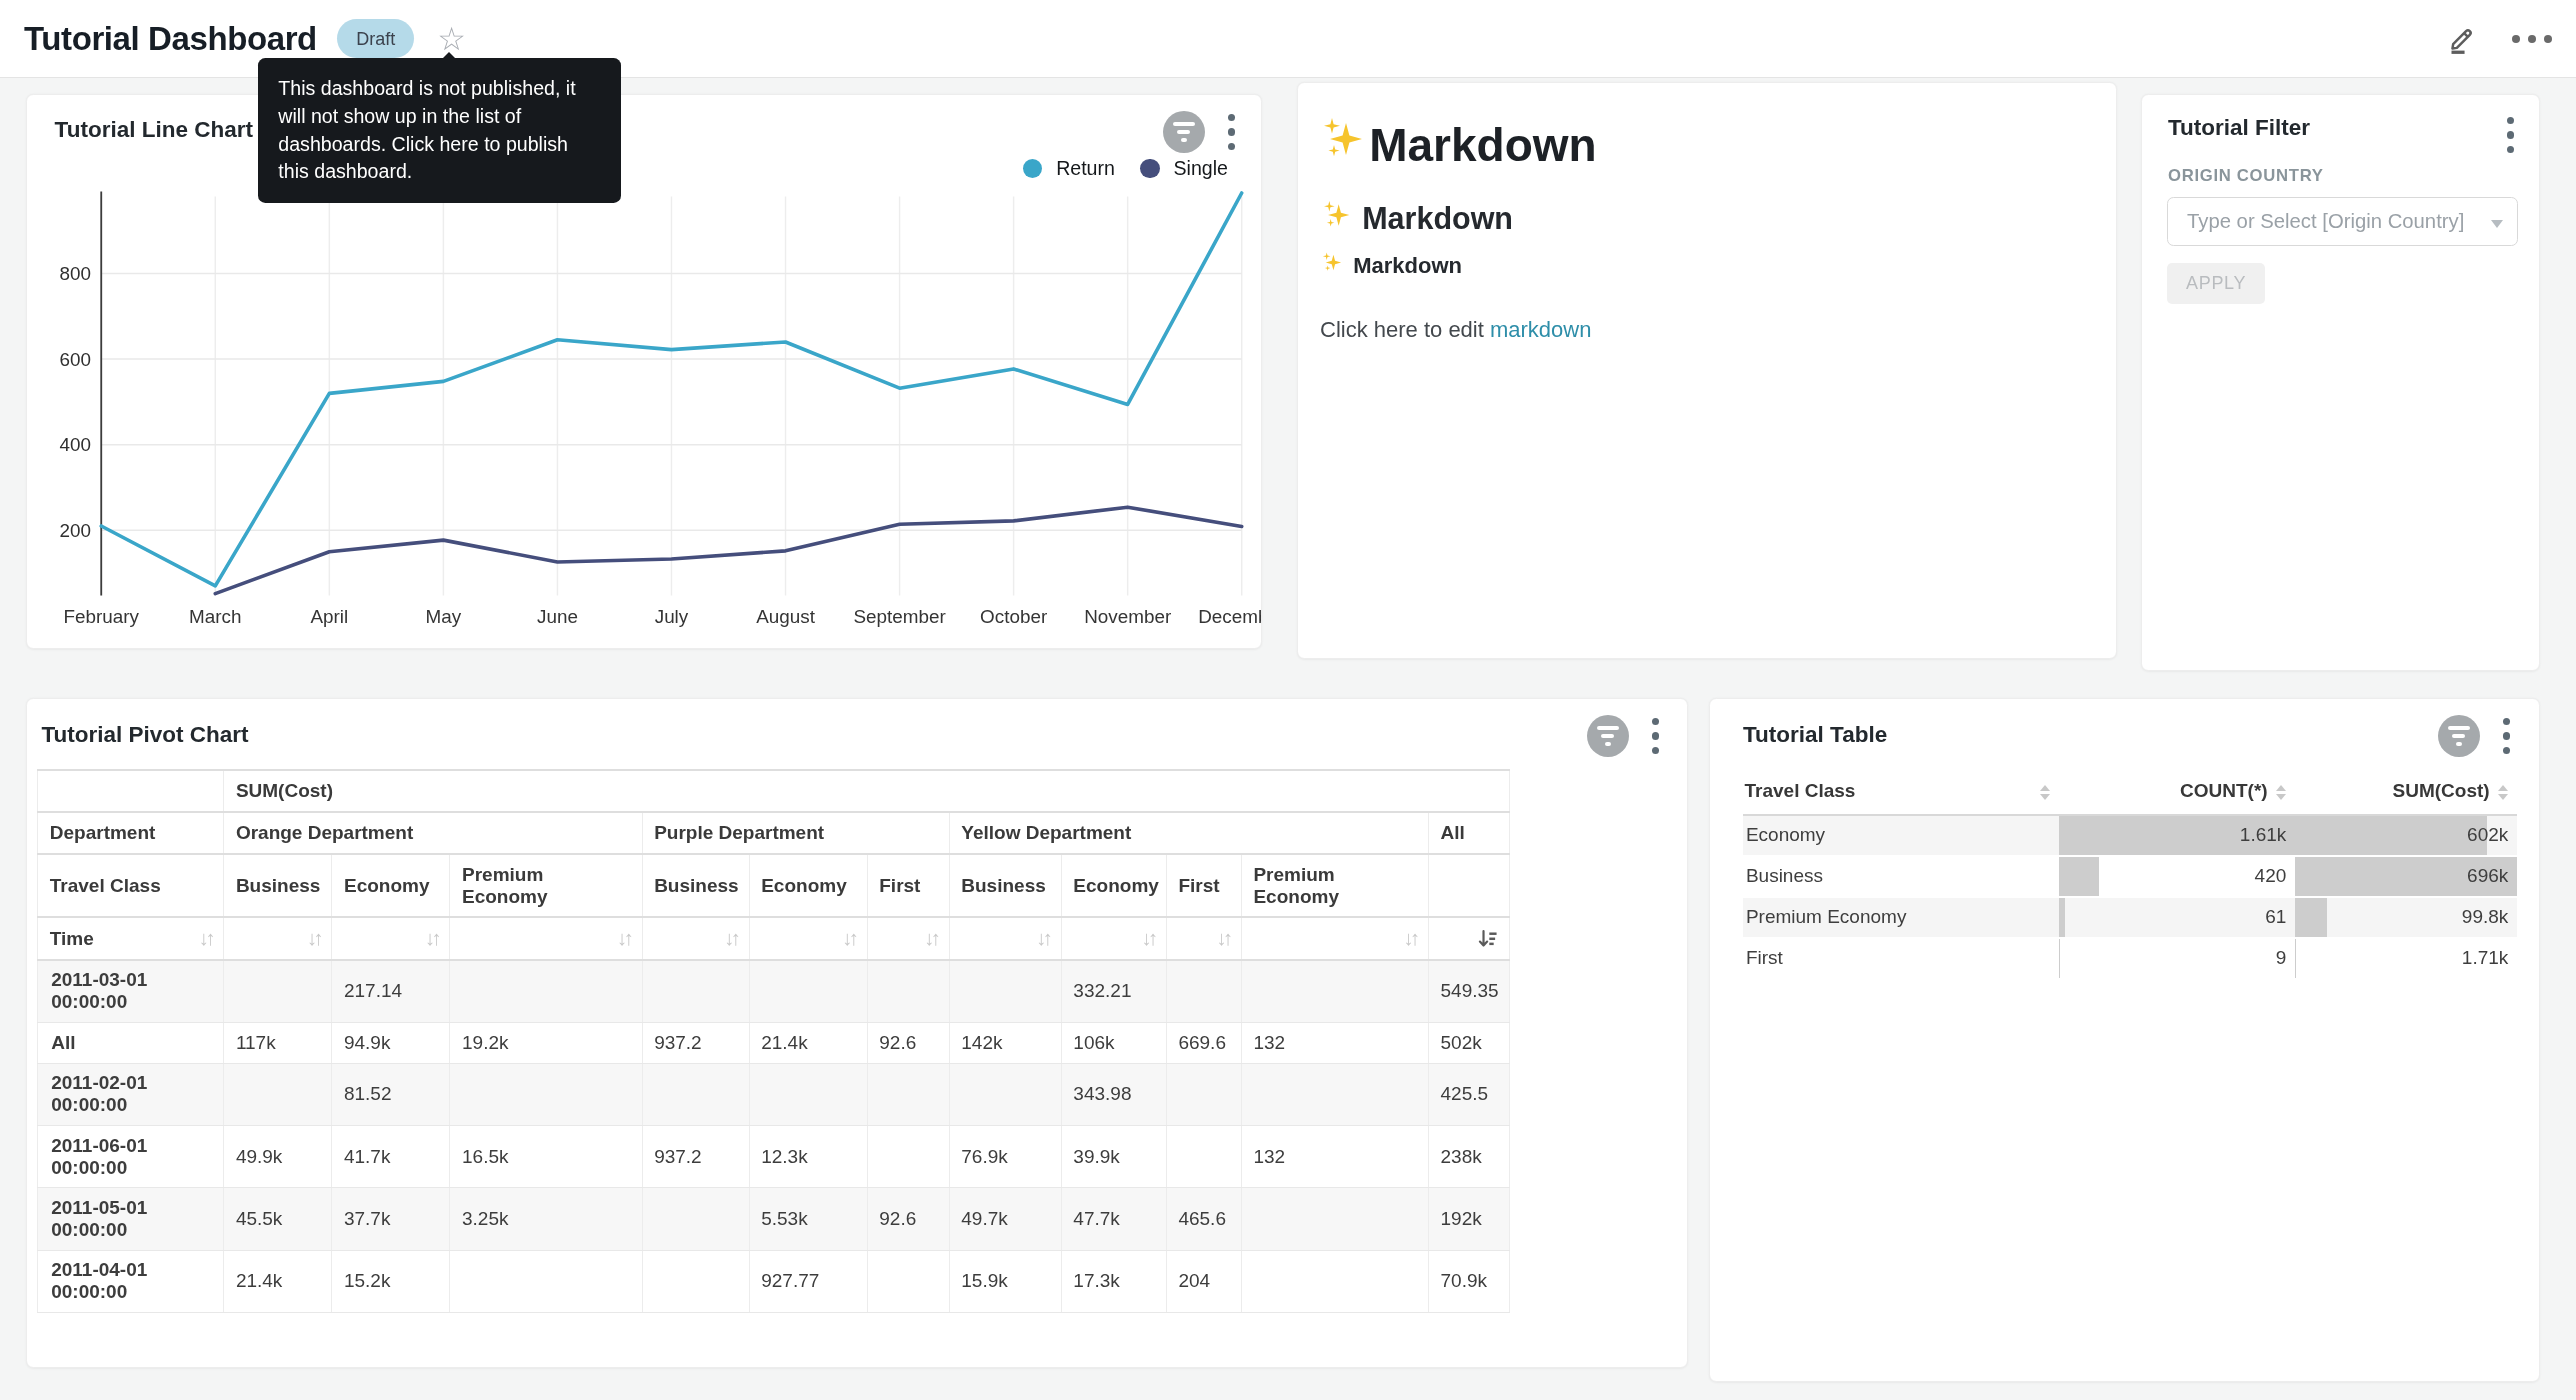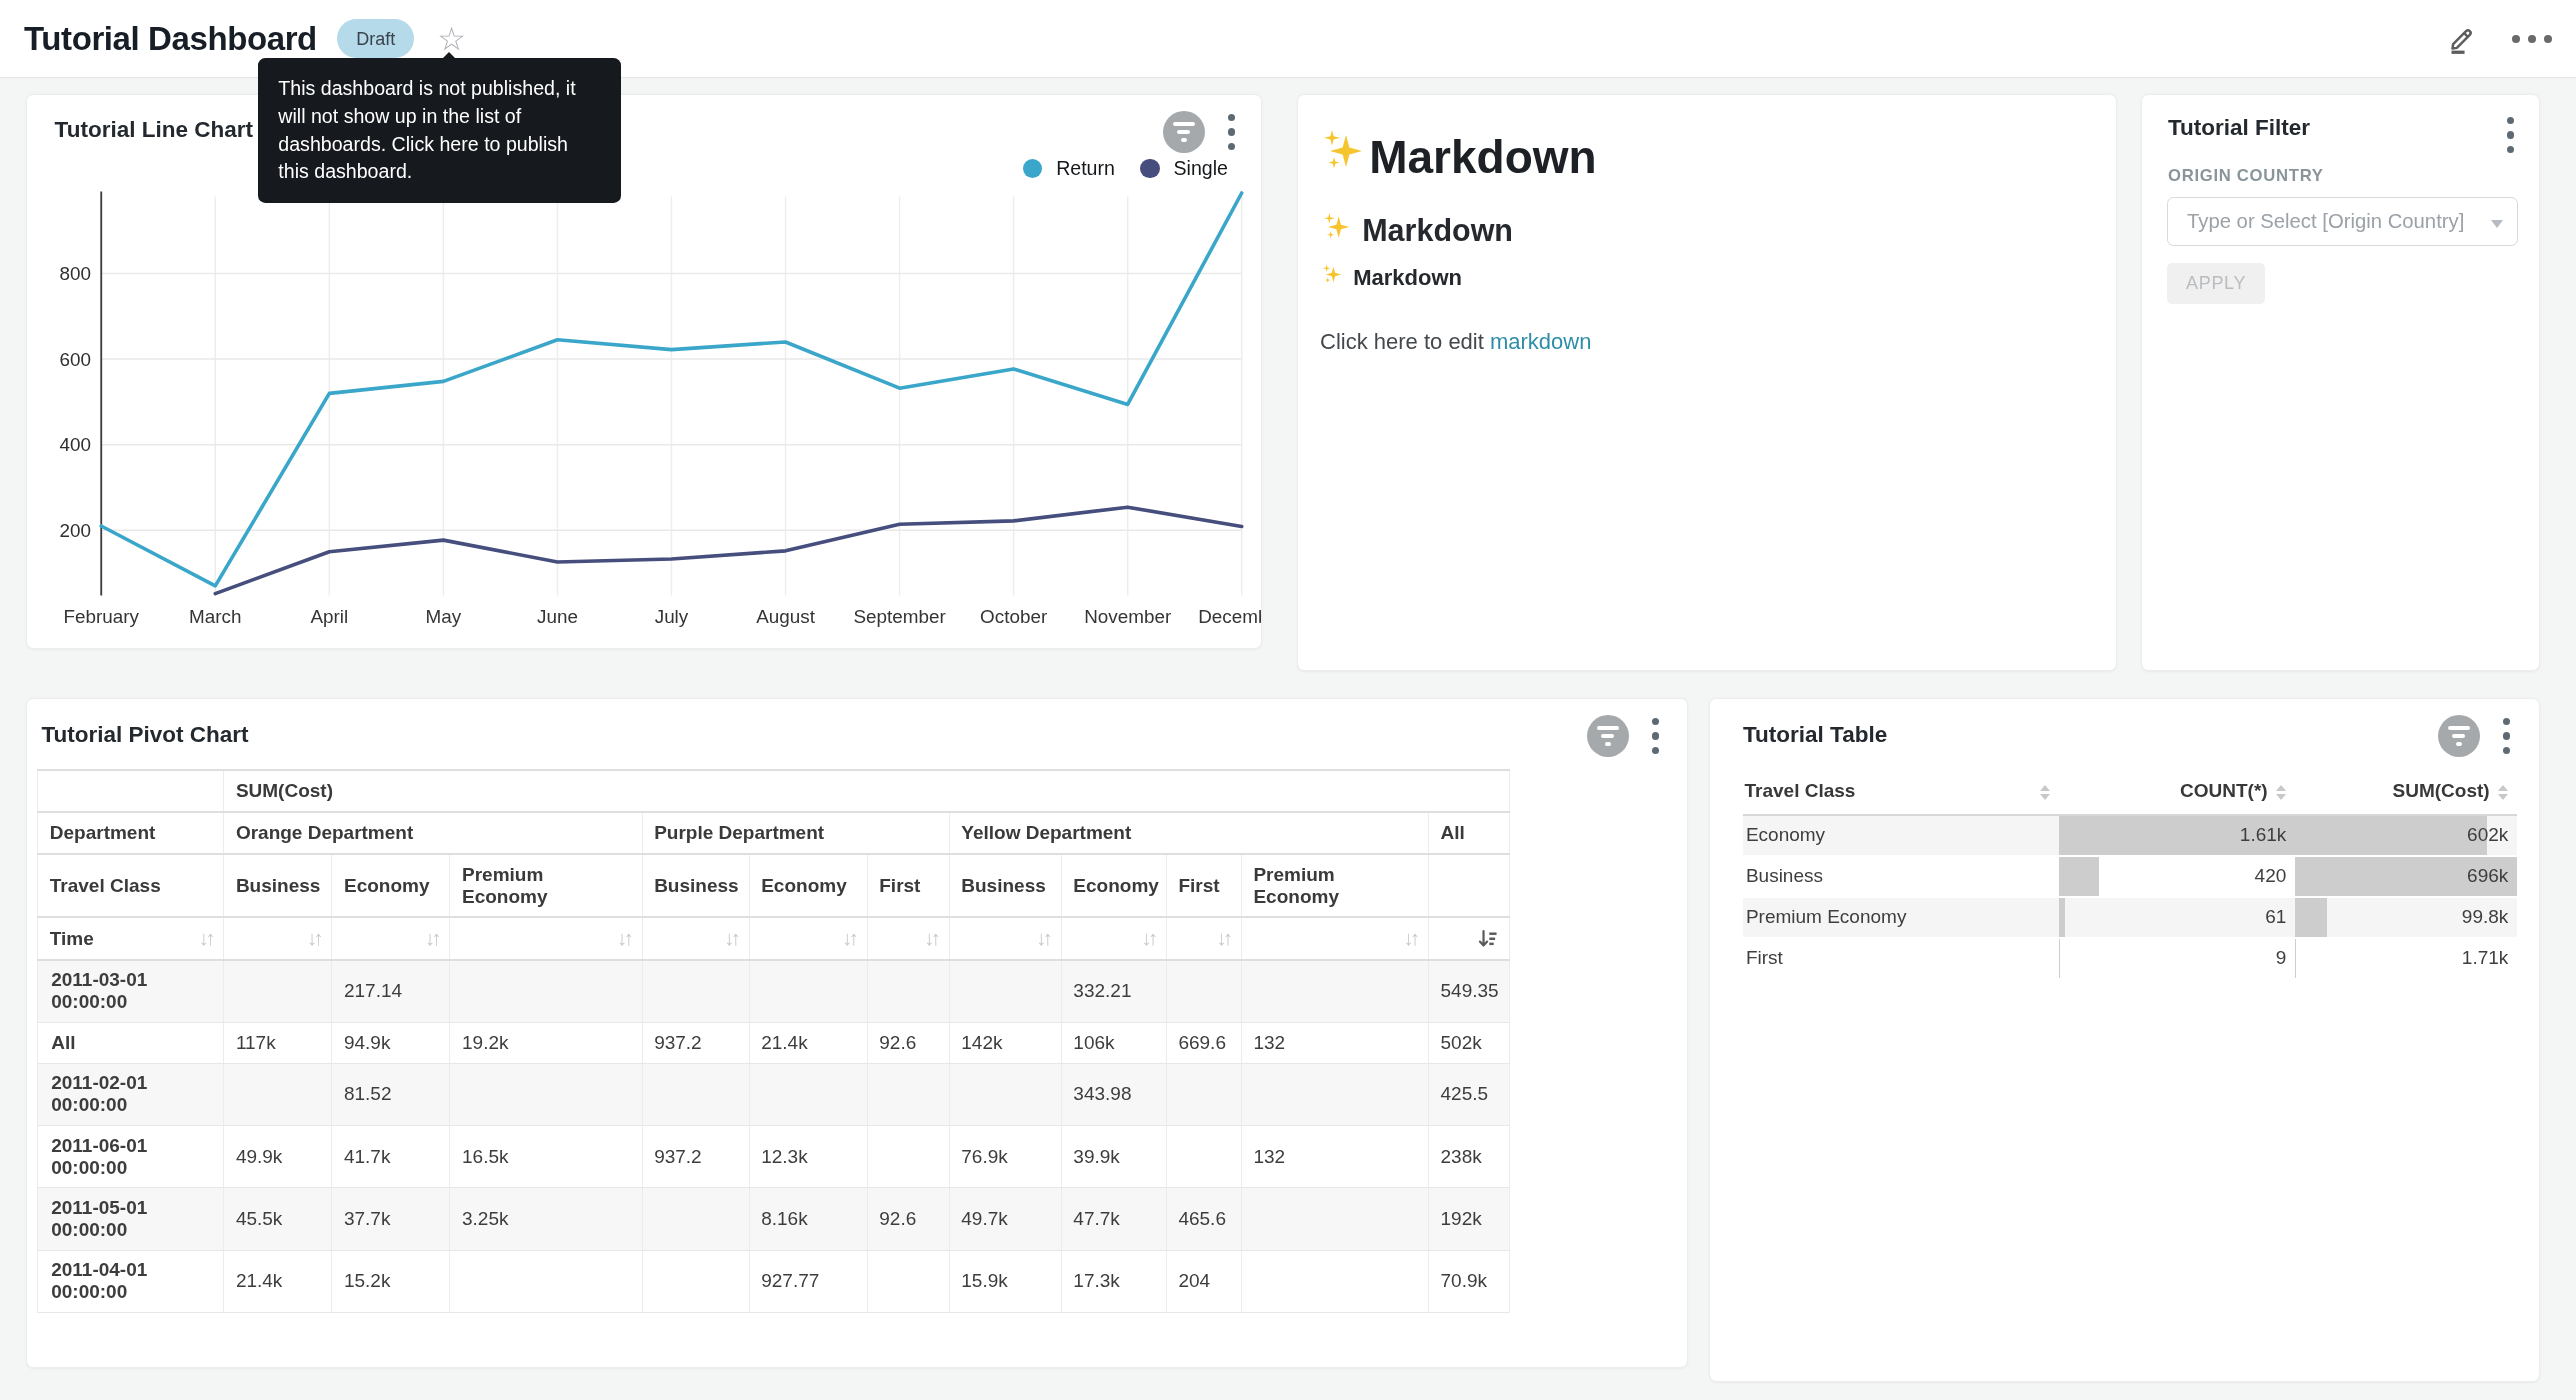--- a/index.html
+++ b/index.html
@@ -36,21 +36,21 @@
   .kebab{display:flex;flex-direction:column;gap:7.3px;padding:2.9px;}
   .kebab i{width:7.3px;height:7.3px;border-radius:50%;background:#5d6a74;}
   
   #card-line{left:26px;top:94px;width:1236px;height:555px;overflow:hidden;}
   #card-line h2{left:27.6px;top:22px;}
   #card-line .card-icons{right:23px;top:16px;}
   .legend{position:absolute;right:33px;top:62px;display:flex;gap:25px;z-index:5;}
   .legend .item{display:flex;align-items:center;gap:14px;font-size:19.6px;color:#15181b;}
   .legend .dot{width:19.6px;height:19.6px;border-radius:50%;}
   
-  #card-md{left:1297px;top:94px;width:820px;height:577px;}
+  #card-md{left:1297px;top:82px;width:820px;height:577px;}
   .md-h1{position:absolute;left:20.3px;top:32px;font-size:46px;font-weight:600;color:#1d2126;
          display:flex;align-items:center;}
   .md-h3{position:absolute;left:22px;top:116px;font-size:30.5px;font-weight:600;color:#25292e;
          display:flex;align-items:center;gap:7.3px;}
   .md-h5{position:absolute;left:22px;top:168px;font-size:22px;font-weight:700;color:#25292e;
          display:flex;align-items:center;gap:7.3px;}
   .md-p{position:absolute;left:22px;top:234px;font-size:22px;color:#43484d;}
   .md-link{color:#2e8ea9;cursor:pointer;}
   
   #card-filter{left:2141px;top:94px;width:399px;height:577px;}
@@ -398,21 +398,21 @@
               <td></td>
               <td>132</td>
               <td>238k</td>
             </tr>
             <tr>
       <th>2011-05-01 00:00:00</th>
               <td>45.5k</td>
               <td>37.7k</td>
               <td>3.25k</td>
               <td></td>
-              <td>8.16k</td>
+              <td>5.53k</td>
               <td>92.6</td>
               <td>49.7k</td>
               <td>47.7k</td>
               <td>465.6</td>
               <td></td>
               <td>192k</td>
             </tr>
             <tr>
       <th>2011-04-01 00:00:00</th>
               <td>21.4k</td>

